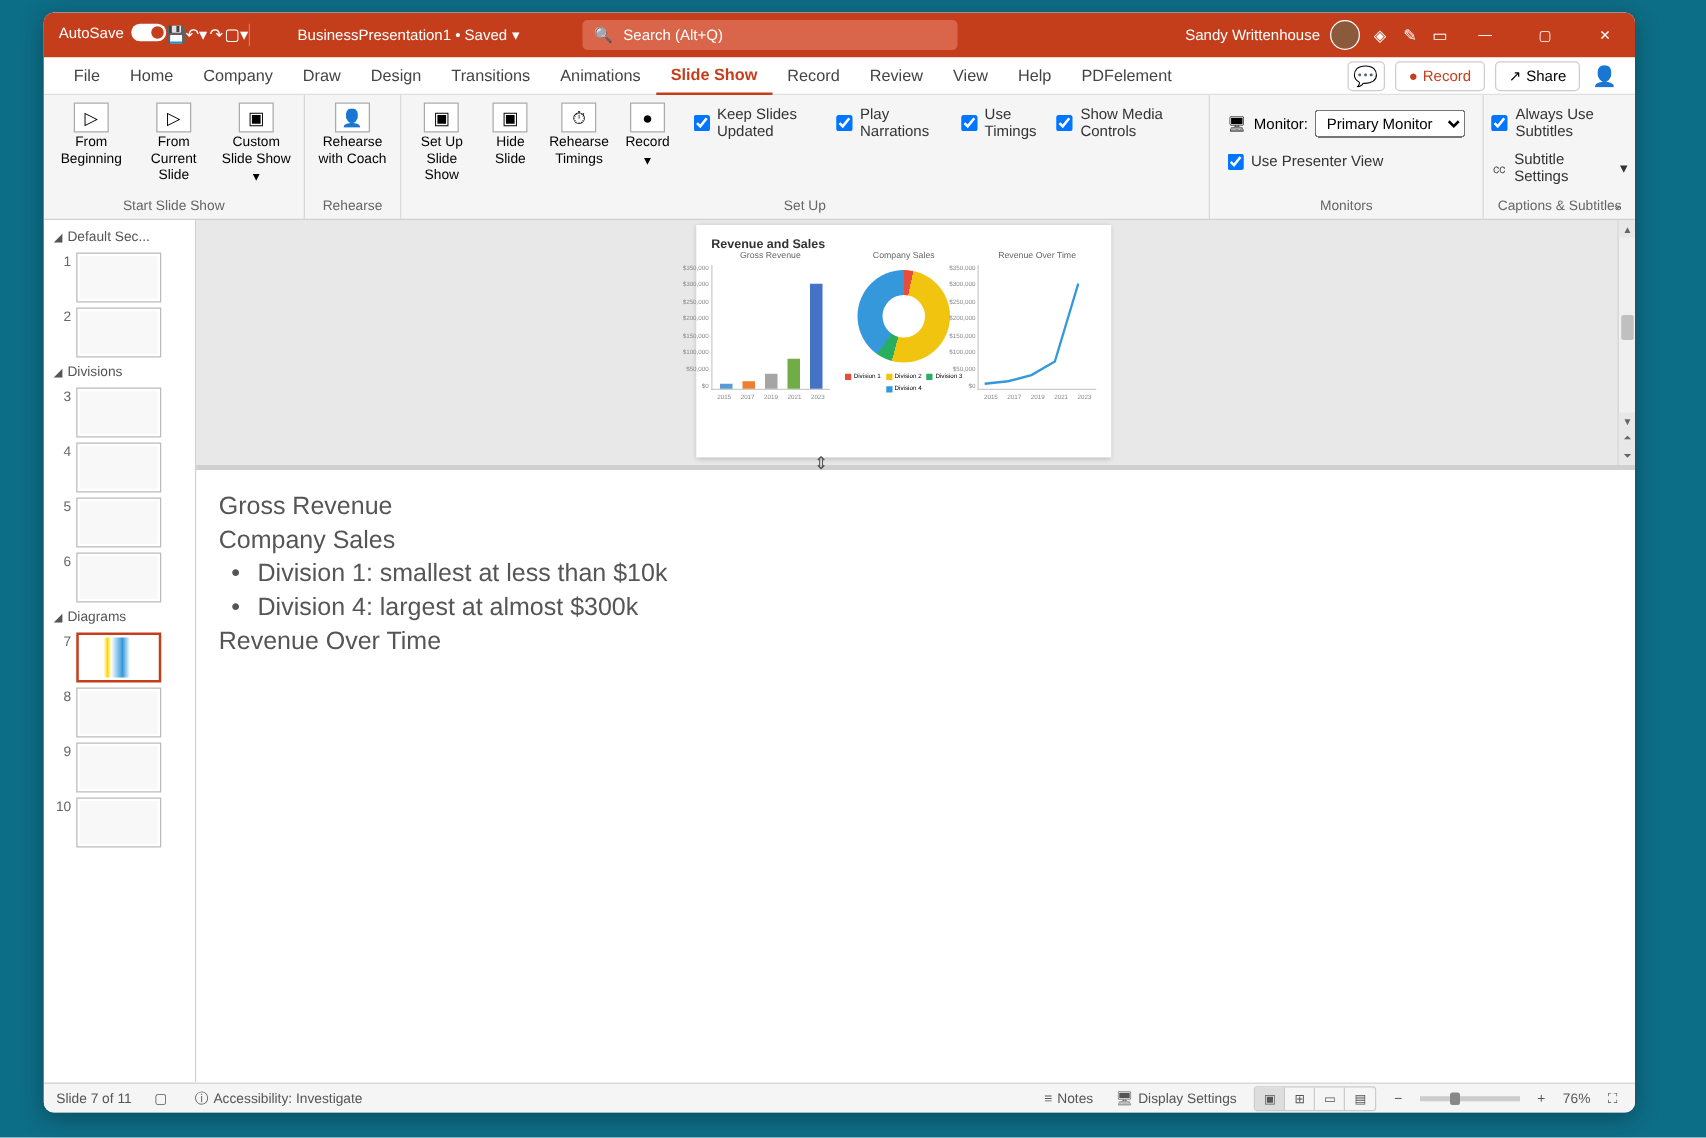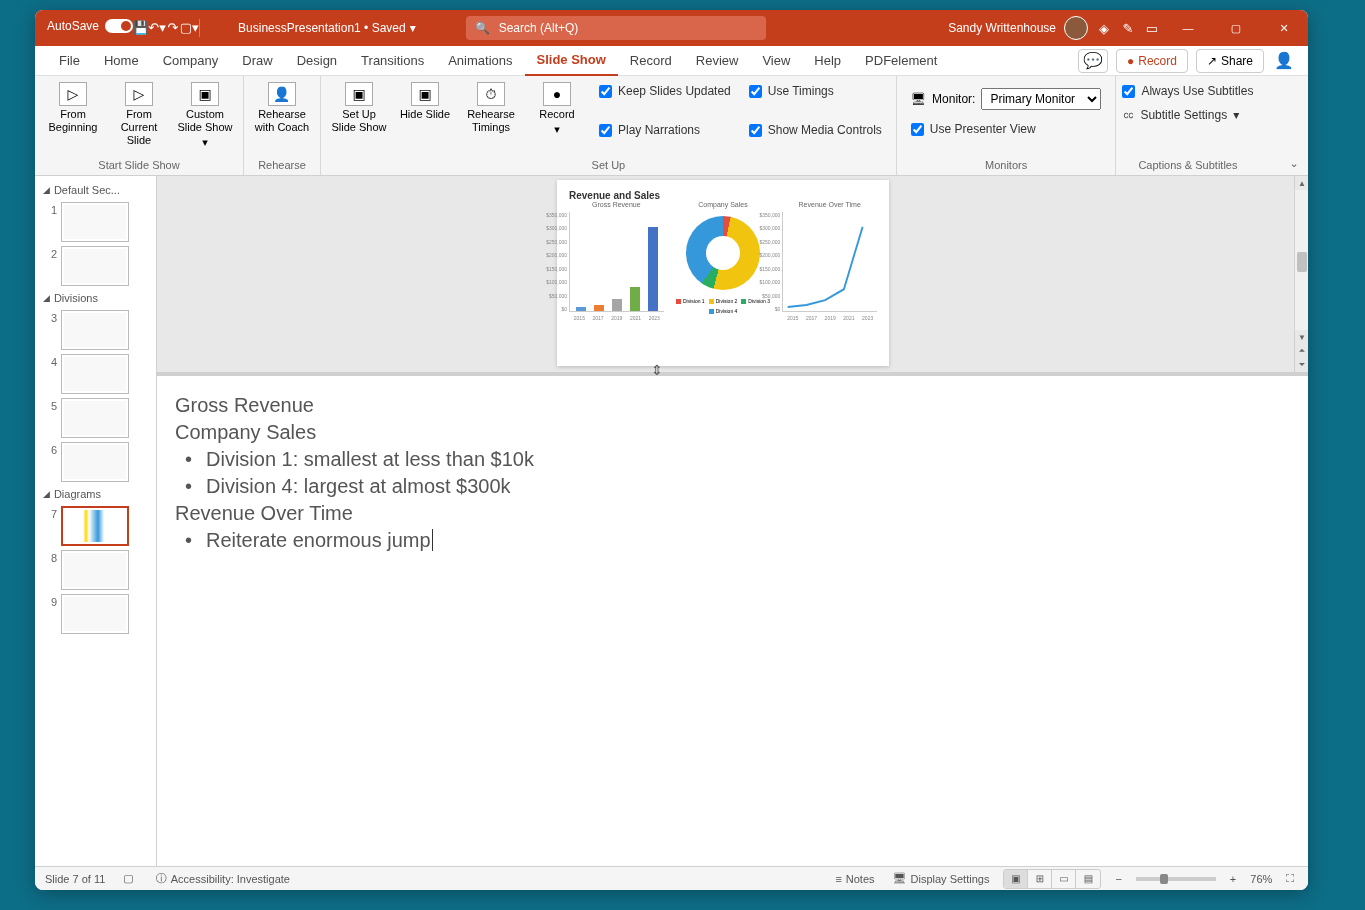--- a/index.html
+++ b/index.html
@@ -32,21 +32,21 @@
 .comments-icon { width: 30px; height: 24px; border: 1px solid #ccc; border-radius: 4px; display: flex; align-items: center; justify-content: center; cursor: pointer; color: #c43e1c;}
 .collab-icon { width: 24px; height: 24px; display: flex; align-items: center; justify-content: center; cursor: pointer; }
 
 
 .ribbon { height: 100px; background: #f5f5f5; border-bottom: 1px solid #d0d0d0; display: flex; position: relative; }
 .rib-group { display: flex; flex-direction: column; border-right: 1px solid #d8d8d8; padding: 2px 6px 0; }
 .rib-group-content { display: flex; gap: 2px; flex: 1; align-items: flex-start; }
 .rib-group-label { text-align: center; font-size: 11px; color: #666; padding: 2px 0 4px; }
 .big-btn { display: flex; flex-direction: column; align-items: center; width: 64px; padding: 4px 2px; font-size: 11px; text-align: center; line-height: 1.2; cursor: pointer; gap: 2px; }
 .big-btn .icon { width: 28px; height: 24px; background: #fff; border: 1px solid #aaa; display: flex; align-items: center; justify-content: center; font-size: 14px; }
-.chk-col { display: flex; flex-direction: column; gap: 25px; padding: 6px 8px 0; }
+.chk-col { display: flex; flex-direction: row; gap: 8px; padding: 6px 8px 0; }
 .chk { display: flex; align-items: center; gap: 6px; font-size: 12px; color: #333; cursor: pointer; }
 .chk input { width: 13px; height: 13px; }
 .monitor-row { display: flex; align-items: center; gap: 6px; font-size: 12px; padding: 4px 8px; }
 .monitor-row select { font-size: 12px; padding: 2px 4px; width: 120px; }
 .collapse-ribbon { position: absolute; right: 6px; bottom: 4px; width: 16px; height: 16px; font-size: 11px; color: #666; cursor: pointer; display: flex; align-items: center; justify-content: center; }
 
 
 .main { flex: 1; display: flex; overflow: hidden; background: #fff; }
 .slide-panel { width: 122px; background: #fff; border-right: 1px solid #d0d0d0; overflow-y: auto; padding: 4px 2px; }
 .section-header { display: flex; align-items: center; gap: 4px; font-size: 11px; color: #555; padding: 4px 6px; cursor: pointer; }
@@ -329,20 +329,26 @@
           </div>
         </div>
       <div class="thumb-row">
           <div class="thumb-num">8</div>
           <div class="thumb">
             <div class="thumb-content"></div>
           </div>
         </div>
       <div class="thumb-row">
           <div class="thumb-num">9</div>
+          <div class="thumb">
+            <div class="thumb-content"></div>
+          </div>
+        </div>
+      <div class="thumb-row">
+          <div class="thumb-num">10</div>
           <div class="thumb">
             <div class="thumb-content"></div>
           </div>
         </div>
     </div>
 
     <div class="editor">
       <div class="slide-view">
         <div class="slide-canvas">
           <div class="slide-title">Revenue and Sales</div>
@@ -440,21 +446,20 @@
       <div class="splitter">
         <div class="splitter-handle">⇕</div>
       </div>
       <div class="notes">
         <ul>
           <li>Gross Revenue</li>
           <li>Company Sales</li>
           <li class="bullet">Division 1: smallest at less than $10k</li>
           <li class="bullet">Division 4: largest at almost $300k</li>
           <li>Revenue Over Time</li>
-          <li class="bullet"><span class="cursor-blink">Reiterate enormous jump</span></li>
         </ul>
       </div>
     </div>
   </div>
 
   <div class="statusbar">
     <span>Slide 7 of 11</span>
     <span class="sb-btn">▢</span>
     <span class="sb-btn">
         <span>ⓘ</span>

